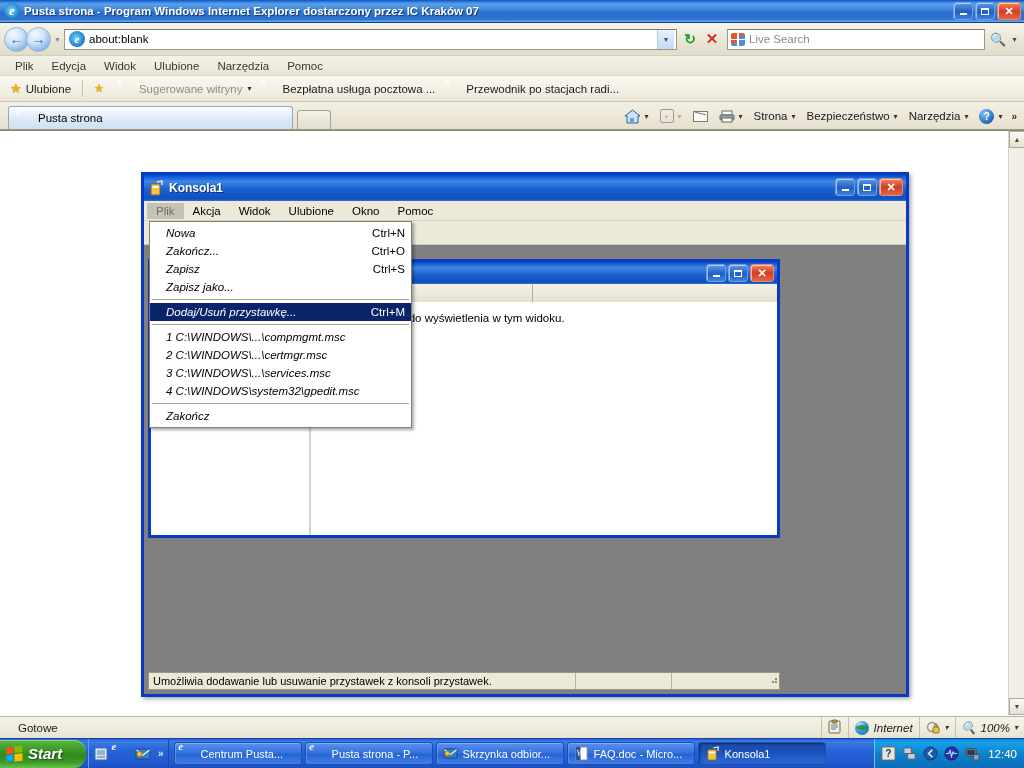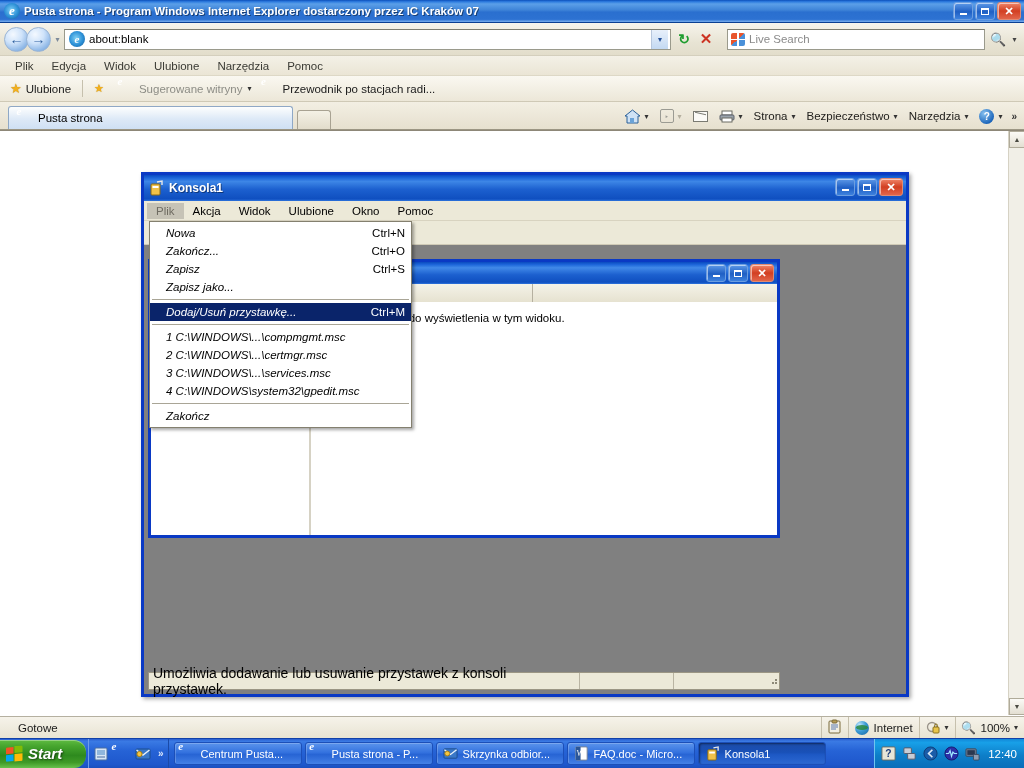--- a/index.html
+++ b/index.html
@@ -79,21 +79,21 @@
   .tb-sq {
     width: 22px; height: 22px; flex: 0 0 auto;
     display: flex; align-items: center; justify-content: center;
     font-size: 13px; font-weight: bold;
   }
   .refresh-ico { color: #1f9d2f; font-size: 14px; }
   .stop-ico { color: #cc3322; font-size: 15px; font-weight: bold; }
   .search-box {
     width: 258px; height: 21px; background: #fff; flex: 0 0 auto;
     border: 1px solid #9a9a8c; border-top-color: #7d7d70;
-    display: flex; align-items: center; padding: 0 2px; margin-left: 10px;
+    display: flex; align-items: center; padding: 0 2px; margin-left: 4px;
   }
   .search-placeholder { color: #8a8a8a; font-size: 11.5px; }
   .search-flag {
     width: 14px; height: 13px; margin: 0 4px 0 1px; flex: 0 0 auto;
     background:
       linear-gradient(to bottom right, #e8542c 0 49%, transparent 49%),
       #4a90d9;
     border-radius: 2px; position: relative; overflow: hidden;
   }
   .search-flag::after {
@@ -241,21 +241,21 @@
     position: absolute; left: 0; top: 40px; right: 0; bottom: 0;
     background: #fff; display: flex;
   }
   .mdi-left { width: 160px; background: #fff; border-right: 2px solid #d6d2c4; }
   .mdi-right { flex: 1 1 auto; background: #fff; padding: 10px 12px; }
   .mdi-empty-text { font-size: 11.5px; color: #000; }
 
   .mmc-statusbar {
     position: absolute; left: 4px; bottom: 4px; width: 632px; height: 18px;
     background: #ece9d8; border: 1px solid #9b9684;
-    display: flex; align-items: center; font-size: 14px; color: #000; gap: 6px;
+    display: flex; align-items: center; font-size: 11px; color: #000; gap: 6px;
   }
   .mmc-status-main { flex: 1 1 auto; padding-left: 4px; }
   .mmc-status-cell { width: 90px; height: 100%; border-left: 1px solid #b9b4a2; }
   .mmc-grip { width: 12px; height: 100%; position: relative; }
 
   
   .file-menu {
     position: absolute; left: 149px; top: 221px; width: 263px;
     background: #fff; border: 1px solid #84806f;
     box-shadow: 2px 2px 3px rgba(0,0,0,0.35);
@@ -271,21 +271,21 @@
   .menu-div { height: 1px; background: #a9a596; margin: 3px 2px; }
 
   
   .ie-status {
     position: absolute; left: 0; top: 716px; width: 1024px; height: 22px;
     background: linear-gradient(to bottom, #f6f3ea, #e8e4d3);
     border-top: 1px solid #b5b0a0;
     display: flex; align-items: center; font-size: 11.5px; color: #1a1a1a;
   }
   .ies-text { flex: 1 1 auto; padding-left: 18px; }
-  .ies-cell { display: flex; align-items: center; height: 100%; padding: 0 6px; border-left: 1px solid #c6c0ad; }
+  .ies-cell { display: flex; align-items: center; height: 100%; padding: 0 6px; border-left: 1px solid #c6c0ad; font-style: italic; }
   .globe-ico {
     width: 14px; height: 14px; border-radius: 50%; margin-right: 5px; flex:0 0 auto;
     background: radial-gradient(circle at 32% 28%, #bfe6ff 0%, #3c9bd6 45%, #14639f 100%);
     position: relative; overflow: hidden;
   }
   .globe-ico::after {
     content: ''; position: absolute; left: 1px; top: 4px; width: 12px; height: 5px;
     background: #2a8a3f; border-radius: 50%; opacity: .85;
   }
   .zoom-ico { color: #1b64b5; font-size: 12px; margin-right: 4px; }
@@ -420,20 +420,24 @@
       <span>Ulubione</span>
     </div>
     <div class="fav-sep"></div>
     <div class="fav-item">
       <span class="star-ico small">★</span>
     </div>
     <div class="fav-item dim">
       <span class="ie-e-ico"><span class="e-logo sm"></span></span>
       <span>Sugerowane witryny</span>
       <span class="menu-caret">▾</span>
+    </div>
+    <div class="fav-item">
+      <span class="ie-e-ico"><span class="e-logo sm"></span></span>
+      <span>Bezpłatna usługa pocztowa ...</span>
     </div>
     <div class="fav-item">
       <span class="ie-e-ico"><span class="e-logo sm"></span></span>
       <span>Przewodnik po stacjach radi...</span>
     </div>
   </div>
 
   <div class="ie-tabrow">
     <div class="ie-tab">
       <span class="ie-e-ico"><span class="e-logo sm"></span></span>

